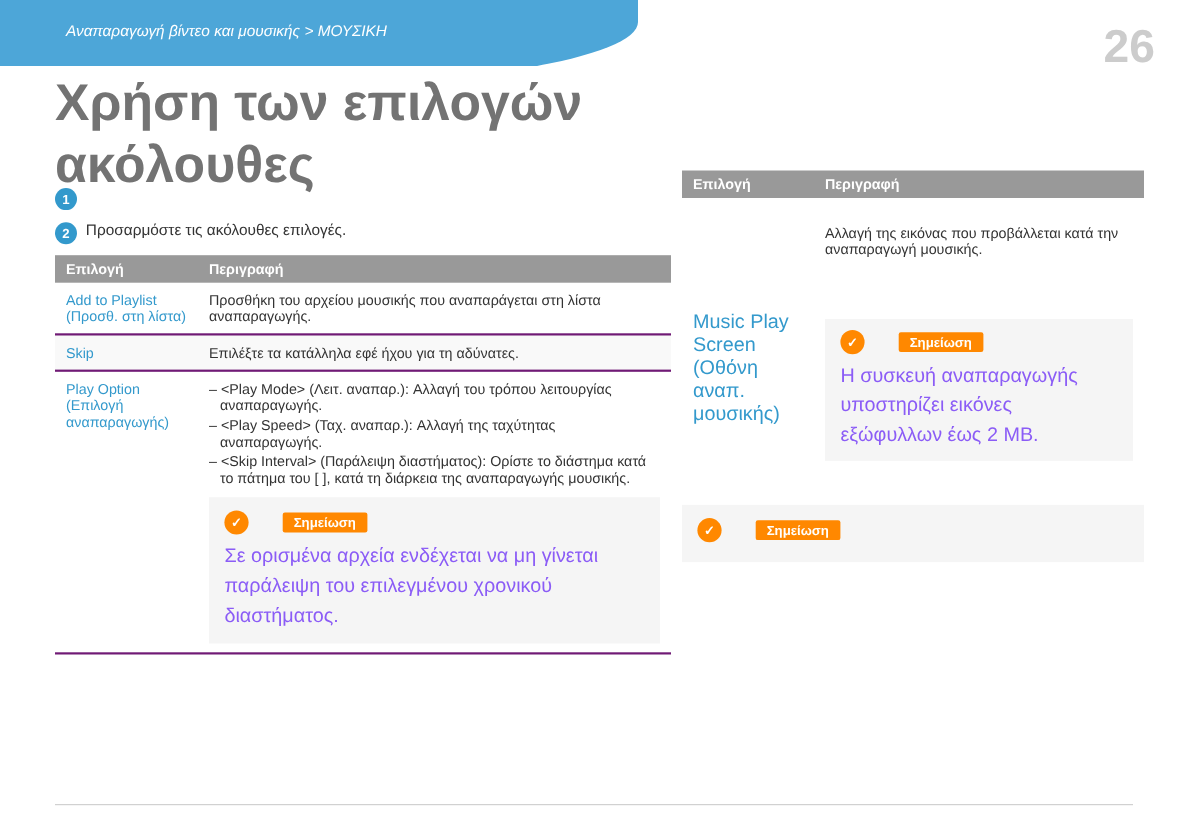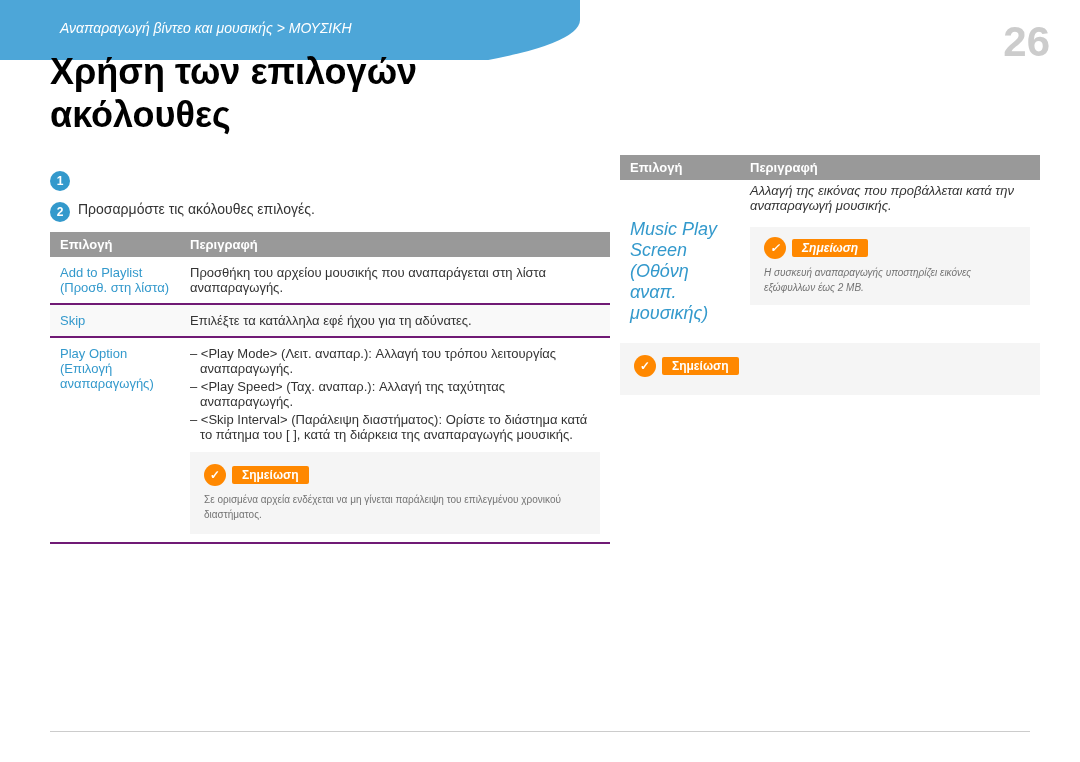--- a/index.html
+++ b/index.html
@@ -48,24 +48,24 @@
       top: 20px;
       left: 60px;
       color: #ffffff;
       font-size: 14px;
       font-style: italic;
     }
 
     
     .main-title {
       position: absolute;
-      top: 50px;
+      top: 65px;
       left: 50px;
-      color: #000000;
-      font-size: 36px;
+      color: #737373;
+      font-size: 47px;
       font-weight: bold;
       line-height: 1.2;
     }
 
     
     .left-content {
       position: absolute;
       top: 170px;
       left: 50px;
       width: 560px;
@@ -162,24 +162,25 @@
       margin-right: 6px;
       flex-shrink: 0;
     }
     .note-label {
       background: #ff8800;
       color: white;
       padding: 2px 10px;
       font-size: 12px;
       font-weight: bold;
       border-radius: 2px;
+      margin-left: 25px;
     }
     .note-text {
-      font-size: 10px;
-      color: #737373;
+      font-size: 18px;
+      color: #8b5cf6;
       line-height: 1.5;
     }
 
     
     .right-content {
       position: absolute;
       top: 155px;
       left: 620px;
       width: 420px;
     }
@@ -192,24 +193,23 @@
     }
     .right-table th {
       background: #999999;
       color: #ffffff;
       padding: 5px 10px;
       text-align: left;
       font-weight: bold;
       font-size: 13px;
     }
     .right-table td {
-      padding: 3px 10px;
+      padding: 24px 10px;
       vertical-align: top;
       color: #333;
-      font-style: italic;
     }
     .right-table td:first-child {
       width: 120px;
       color: #3399cc;
       font-size: 18px;
     }
 
     
     .divider-bottom {
       position: absolute;

